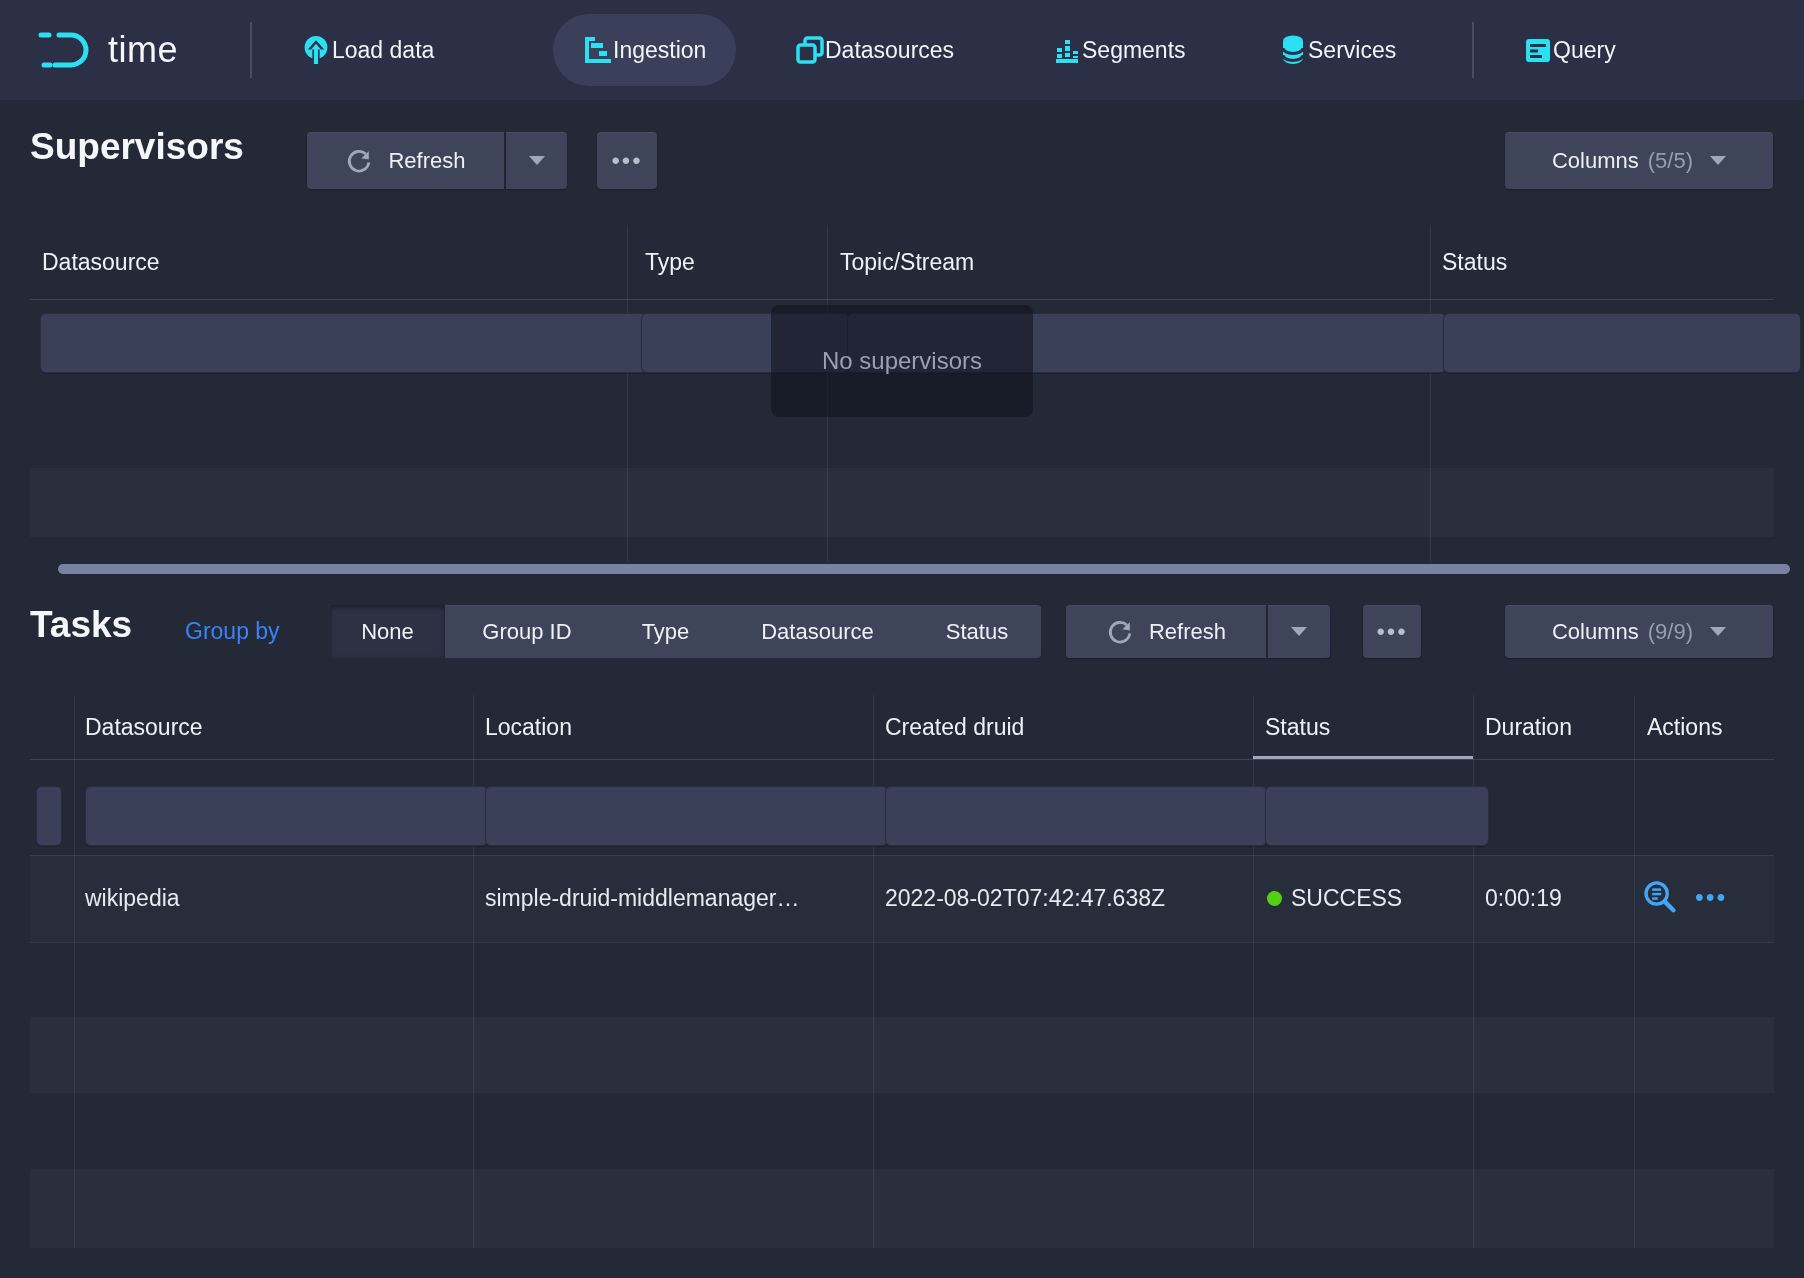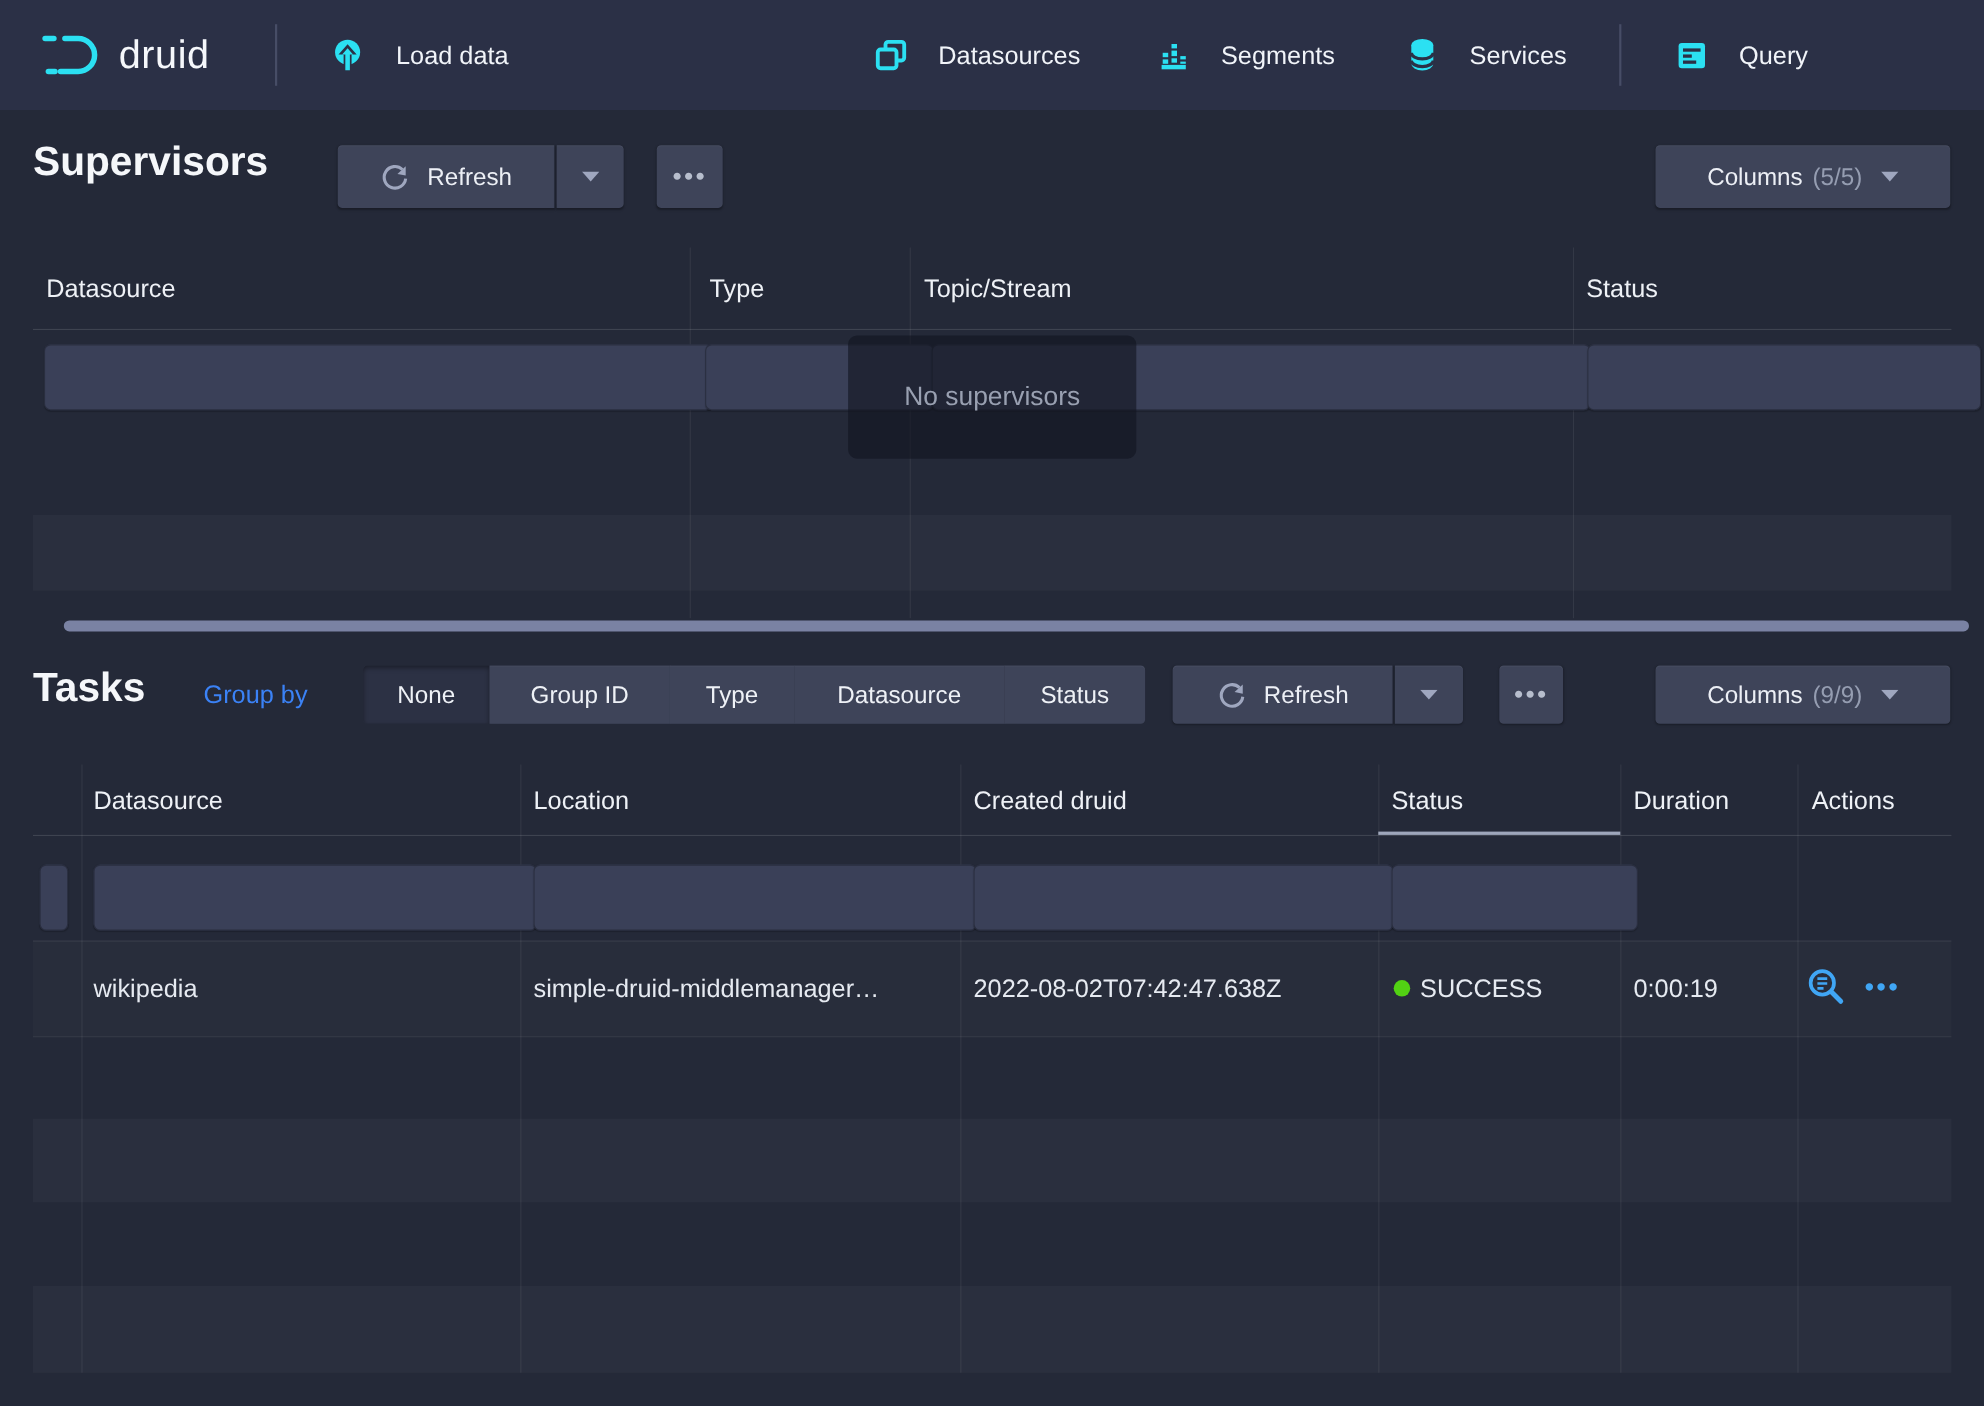--- a/index.html
+++ b/index.html
@@ -10,21 +10,21 @@
     color:#e7ebf2;
     -webkit-font-smoothing:antialiased;
   }
   .abs{position:absolute;}
 
   
   .nav{position:absolute;top:0;left:0;width:1804px;height:100px;background:#2b3046;}
   .nav-divider{position:absolute;top:22px;width:2px;height:56px;background:#474d66;}
   .logo{position:absolute;left:38px;top:0;height:100px;display:flex;align-items:center;gap:12px;cursor:pointer;}
   .logo-text{font-size:36px;font-weight:500;letter-spacing:.5px;color:#f5f7fb;}
-  .nav-item{position:absolute;top:0;height:100px;display:flex;align-items:center;gap:28px;
+  .nav-item{position:absolute;top:0;height:100px;display:flex;align-items:center;gap:0;
     font-size:23px;color:#f1f4f9;cursor:pointer;white-space:nowrap;}
   .nav-item.pill{top:14px;height:72px;background:#3a405a;border-radius:36px;padding:0 30px;}
 
   
   .btn{position:absolute;background:#3e4459;border-radius:4px;color:#eceff5;
     display:flex;align-items:center;justify-content:center;gap:15px;font-size:22px;
     box-shadow:inset 0 1px 0 rgba(255,255,255,.06),0 1px 2px rgba(0,0,0,.3);cursor:pointer;white-space:nowrap;}
   .btn .count{color:#959db1;}
   .btn.seg-main{border-radius:4px 0 0 4px;}
   .btn.seg-caret{border-radius:0 4px 4px 0;}
@@ -63,35 +63,46 @@
 
 <header class="nav">
   <div class="logo">
     <span>
       <svg width="58" height="46" viewBox="0 0 58 46">
         <path d="M21 8 H33 A15 15 0 0 1 33 38 H17" fill="none" stroke="#2be0f2" stroke-width="5" stroke-linecap="round"></path>
         <line x1="3" y1="8" x2="11" y2="8" stroke="#2be0f2" stroke-width="5" stroke-linecap="round"></line>
         <line x1="6" y1="38" x2="12" y2="38" stroke="#2be0f2" stroke-width="5" stroke-linecap="round"></line>
       </svg>
     </span>
-    <span class="logo-text">druid</span>
+    <span class="logo-text">time</span>
   </div>
   <div class="nav-divider" style="left:250px;"></div>
 
   <div class="nav-item" style="left:300px;">
     <span>
       <svg width="32" height="30" viewBox="0 0 30 29">
         <circle cx="15" cy="12" r="11" fill="#2be0f2"></circle>
         <path d="M15 5 L23 14 H18.5 V24 H11.5 V14 H7 Z" fill="#2b3046"></path>
         <path d="M15 8.5 L19.8 14 H17 V28 H13 V14 H10.2 Z" fill="#2be0f2"></path>
       </svg>
     </span>
     <span>Load data</span>
   </div>
 
+  <div class="nav-item pill" style="left:553px;">
+    <span>
+      <svg width="30" height="30" viewBox="0 0 30 30">
+        <rect x="2" y="2" width="10" height="4" fill="#2be0f2"></rect>
+        <path d="M4 2 V26 H28" fill="none" stroke="#2be0f2" stroke-width="4"></path>
+        <rect x="8" y="8" width="12" height="5" fill="#2be0f2"></rect>
+        <rect x="16" y="16" width="8" height="5" fill="#2be0f2"></rect>
+      </svg>
+    </span>
+    <span>Ingestion</span>
+  </div>
 
   <div class="nav-item" style="left:795px;">
     <span>
       <svg width="30" height="30" viewBox="0 0 30 30">
         <rect x="10" y="3" width="17" height="17" rx="2.5" fill="none" stroke="#2be0f2" stroke-width="3.5"></rect>
         <rect x="3" y="10" width="17" height="17" rx="2.5" fill="#2b3046" stroke="#2be0f2" stroke-width="3.5"></rect>
       </svg>
     </span>
     <span>Datasources</span>
   </div>

